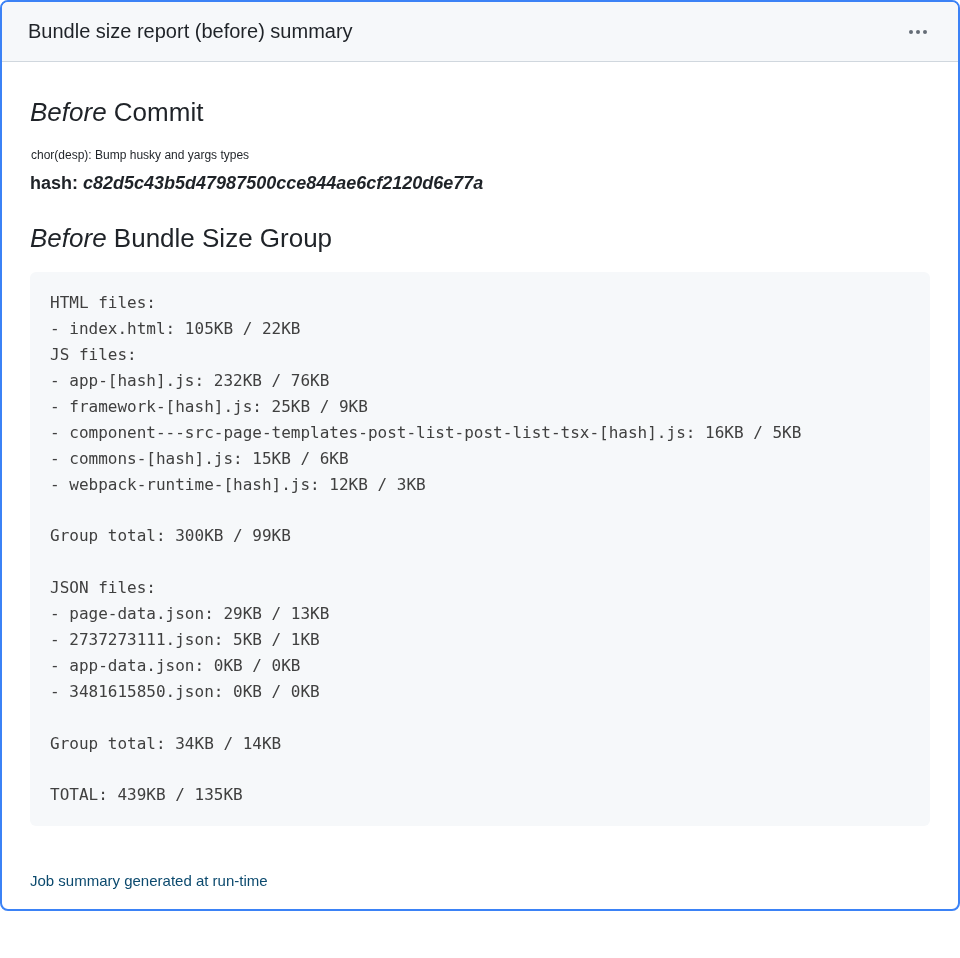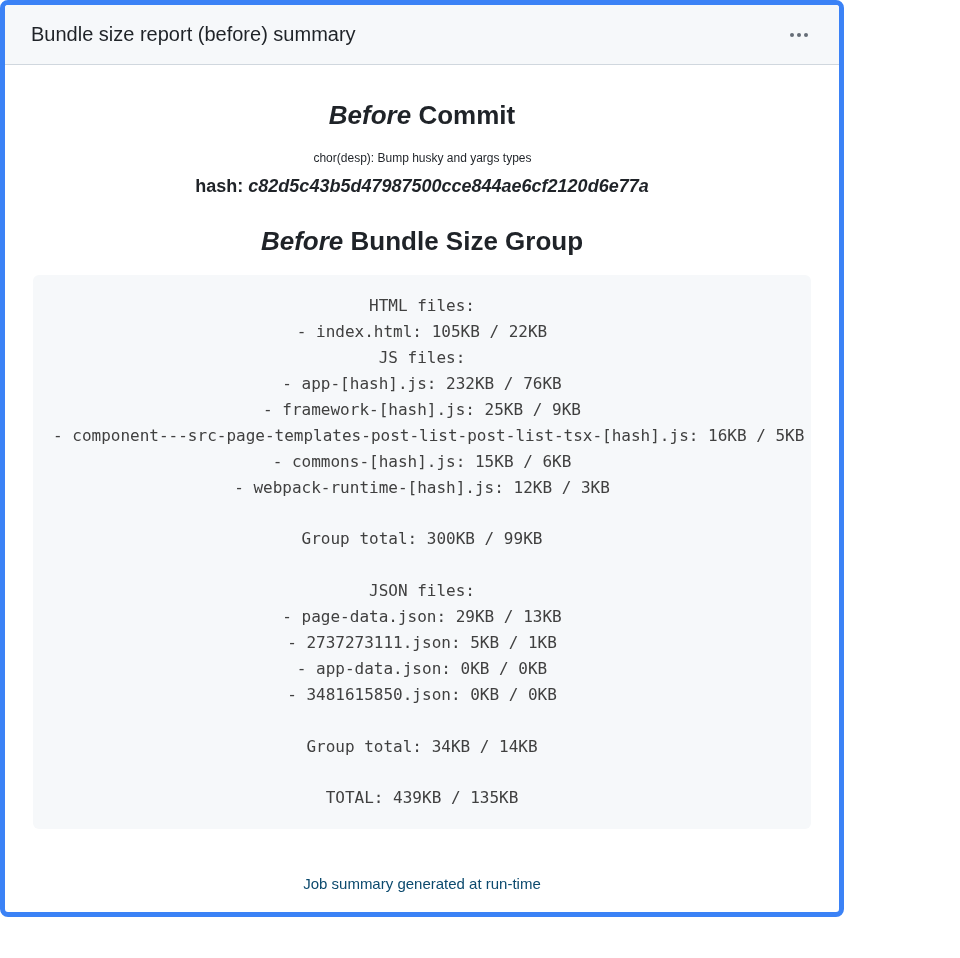--- a/index.html
+++ b/index.html
@@ -4,26 +4,25 @@
 <style>
   * { box-sizing: border-box; }
   html, body {
     margin: 0;
     padding: 0;
     font-family: -apple-system, BlinkMacSystemFont, "Segoe UI", Helvetica, Arial, sans-serif;
     color: #1f2328;
     background: #ffffff;
   }
   .card {
-    width: 844px;
-    border: 5px solid #3b82f6;
+    width: 960px;
+    border: 2px solid #3b82f6;
     border-radius: 8px;
     overflow: hidden;
     background: #ffffff;
-    text-align: center;
   }
   .card-header {
     display: flex;
     align-items: center;
     justify-content: space-between;
     padding: 18px 26px;
     background: #f6f8fa;
     border-bottom: 1px solid #d0d7de;
   }
   .card-header-title {
@@ -42,21 +41,21 @@
     height: 4px;
     border-radius: 50%;
     background: #656d76;
     display: block;
   }
   .card-body {
     padding: 10px 28px 10px 28px;
   }
   h2 {
     font-size: 26px;
-    font-weight: 700;
+    font-weight: 400;
     margin: 24px 0 16px 0;
     color: #1f2328;
     line-height: 1.25;
   }
   h2 em {
     font-style: italic;
   }
   .commit-msg {
     font-size: 12px;
     line-height: 1.7;

